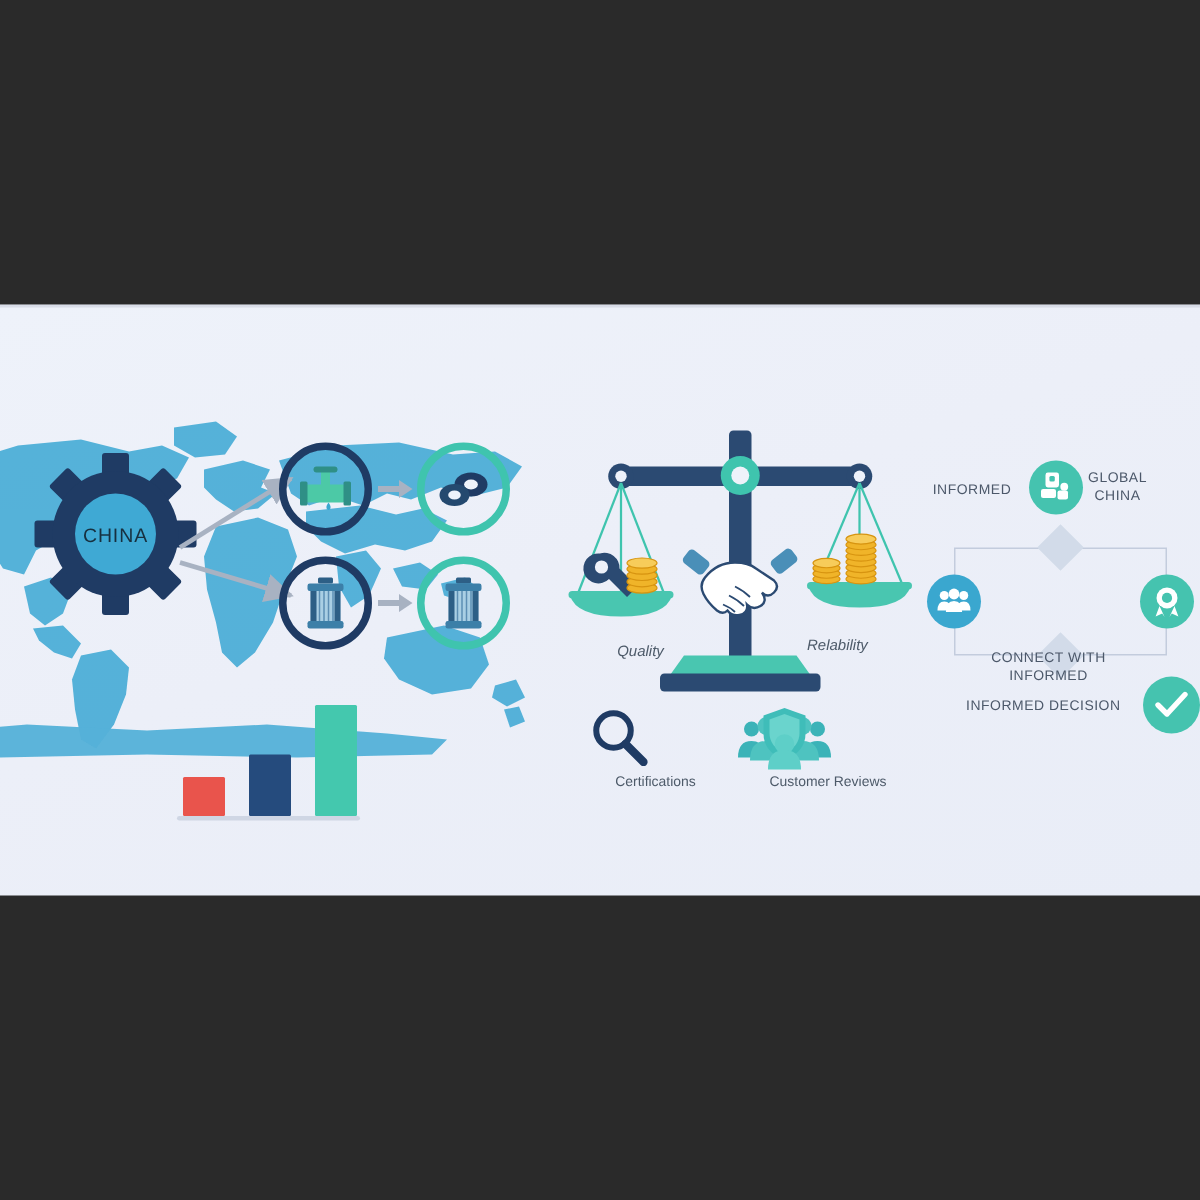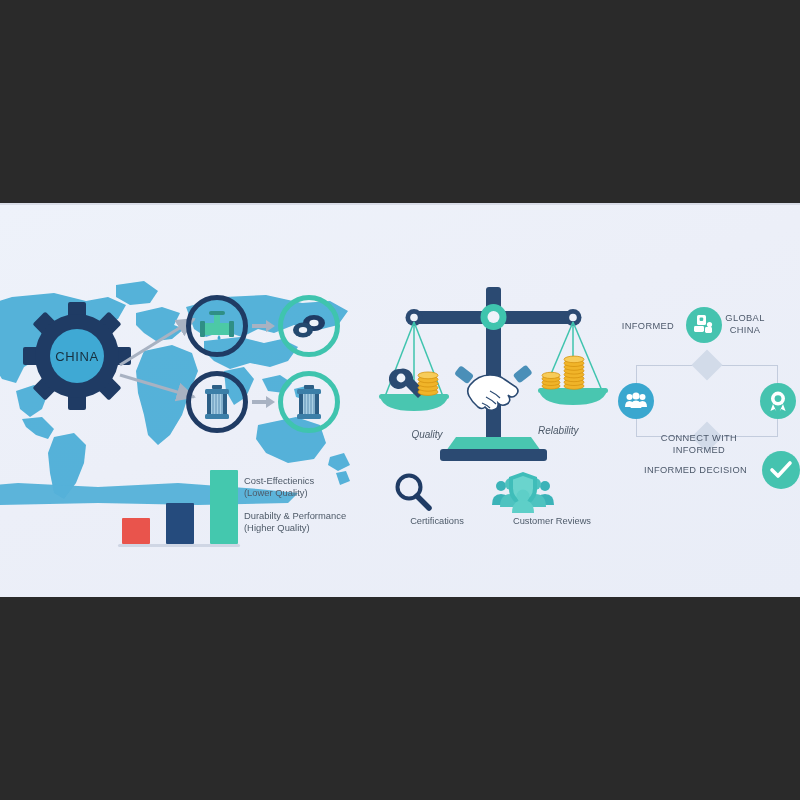--- a/index.html
+++ b/index.html
@@ -269,30 +269,20 @@
         </span>
       </div>
     </div>
 
     <div class="bars">
       <div class="bar b1"></div>
       <div class="bar b2"></div>
       <div class="bar b3"></div>
       <div class="bar-base"></div>
     </div>
-    <div class="bar-legend">
-      <div class="blk">
-        <div>Cost-Effectienics</div>
-        <div>(Lower Quality)</div>
-      </div>
-      <div class="blk">
-        <div>Durabilty &amp; Performance</div>
-        <div>(Higher Quality)</div>
-      </div>
-    </div>
 
     <div class="scale">
       <svg width="230" height="200" viewBox="0 0 230 200">
 
         <rect x="108" y="6" width="15" height="160" rx="3" fill="#2b4a72"></rect>
 
         <rect x="30" y="30" width="171" height="13" rx="6" fill="#2b4a72"></rect>
 
         <circle cx="115.5" cy="36" r="13" fill="#3fc4ae"></circle>
         <circle cx="115.5" cy="36" r="6" fill="#eef2fa"></circle>

